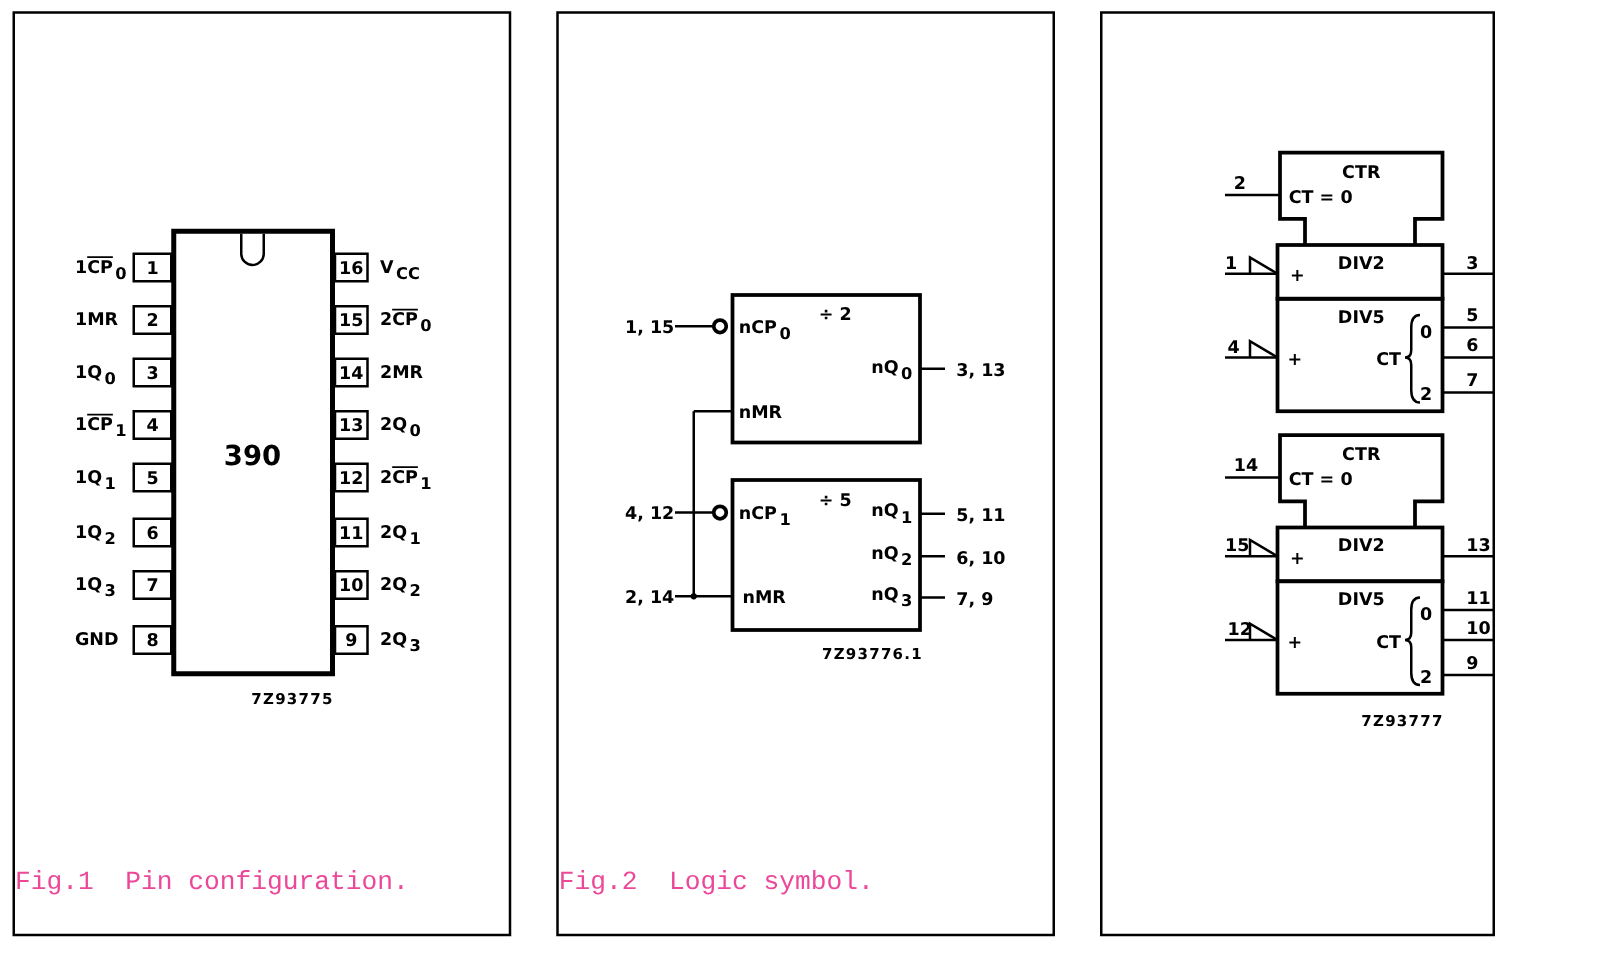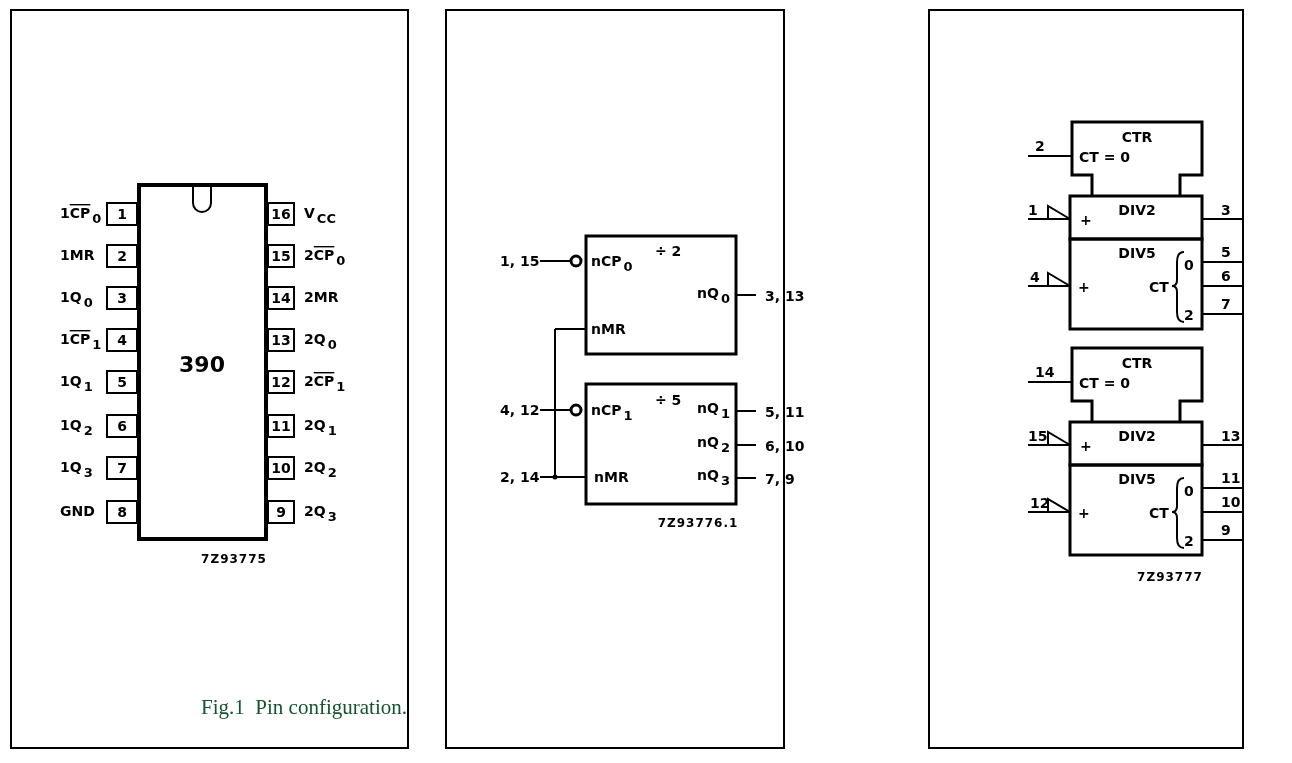--- a/index.html
+++ b/index.html
@@ -1,21 +1,21 @@
 <!DOCTYPE html>
 <html><head>
 <meta charset="utf-8">
 <style>
   html, body { margin:0; padding:0; background:#ffffff; }
   body { width:1292px; height:763px; position:relative; overflow:hidden; font-family:"Liberation Sans", sans-serif; }
   .panel { position:absolute; top:9px; height:740px; border:2px solid #000; box-sizing:border-box; background:#fff; }
   #p1 { left:10px; width:399px; }
-  #p2 { left:445px; width:340px; }
-  #p3 { left:880px; width:316px;margin-left:48px; }
-  .caption { position:absolute; left:0; right:0; top:684px; text-align:right; font-size:21px; color:#14532d; font-family:Liberation Serif, serif; white-space:pre; }
+  #p2 { left:445px; width:399px; }
+  #p3 { left:880px; width:316px; }
+  .caption { position:absolute; left:0; right:0; top:684px; text-align:left; font-size:21px; color:#ec4899; font-family:Liberation Mono, monospace; white-space:pre; }
   svg { position:absolute; left:0; top:0; overflow:visible; }
   svg text { font-family:"DejaVu Sans", sans-serif; font-weight:bold; fill:#000; }
   .lbl { font-size:14px; }
   .code { font-size:12px; letter-spacing:1px; }
   .big { font-size:22px; }
 </style>
 </head>
 <body>
 
 <div class="panel" id="p1">
@@ -120,20 +120,21 @@
       <line x1="289" y1="400" x2="309" y2="400" stroke="#000" stroke-width="2"></line>
       <text x="318" y="406" class="lbl" text-anchor="start">5, 11</text>
       <text x="250" y="436" class="lbl" text-anchor="start"><tspan>nQ</tspan><tspan dy="5" font-size="13" dx="2">2</tspan></text>
       <line x1="289" y1="434" x2="309" y2="434" stroke="#000" stroke-width="2"></line>
       <text x="318" y="440" class="lbl" text-anchor="start">6, 10</text>
       <text x="250" y="469" class="lbl" text-anchor="start"><tspan>nQ</tspan><tspan dy="5" font-size="13" dx="2">3</tspan></text>
       <line x1="289" y1="467" x2="309" y2="467" stroke="#000" stroke-width="2"></line>
       <text x="318" y="473" class="lbl" text-anchor="start">7, 9</text>
       <text x="251" y="516" class="code" text-anchor="middle">7Z93776.1</text>
     </svg>
+  <div class="caption">Fig.2  Logic symbol.</div>
 </div>
 
 <div class="panel" id="p3">
   <svg id="svg3" width="399" height="740">
       <path d="M 162 184 L 162 164 L 142 164 L 142 111 L 272 111 L 272 164 L 250 164 L 250 184" fill="none" stroke="#000" stroke-width="3"></path>
       <text x="207" y="131" class="lbl" text-anchor="middle">CTR</text>
       <text x="149" y="151" class="lbl" text-anchor="start">CT = 0</text>
       <line x1="98" y1="145" x2="142" y2="145" stroke="#000" stroke-width="2"></line>
       <text x="105" y="140" class="lbl" text-anchor="start">2</text>
       <rect x="140" y="185" width="132" height="43" fill="none" stroke="#000" stroke-width="3"></rect>

